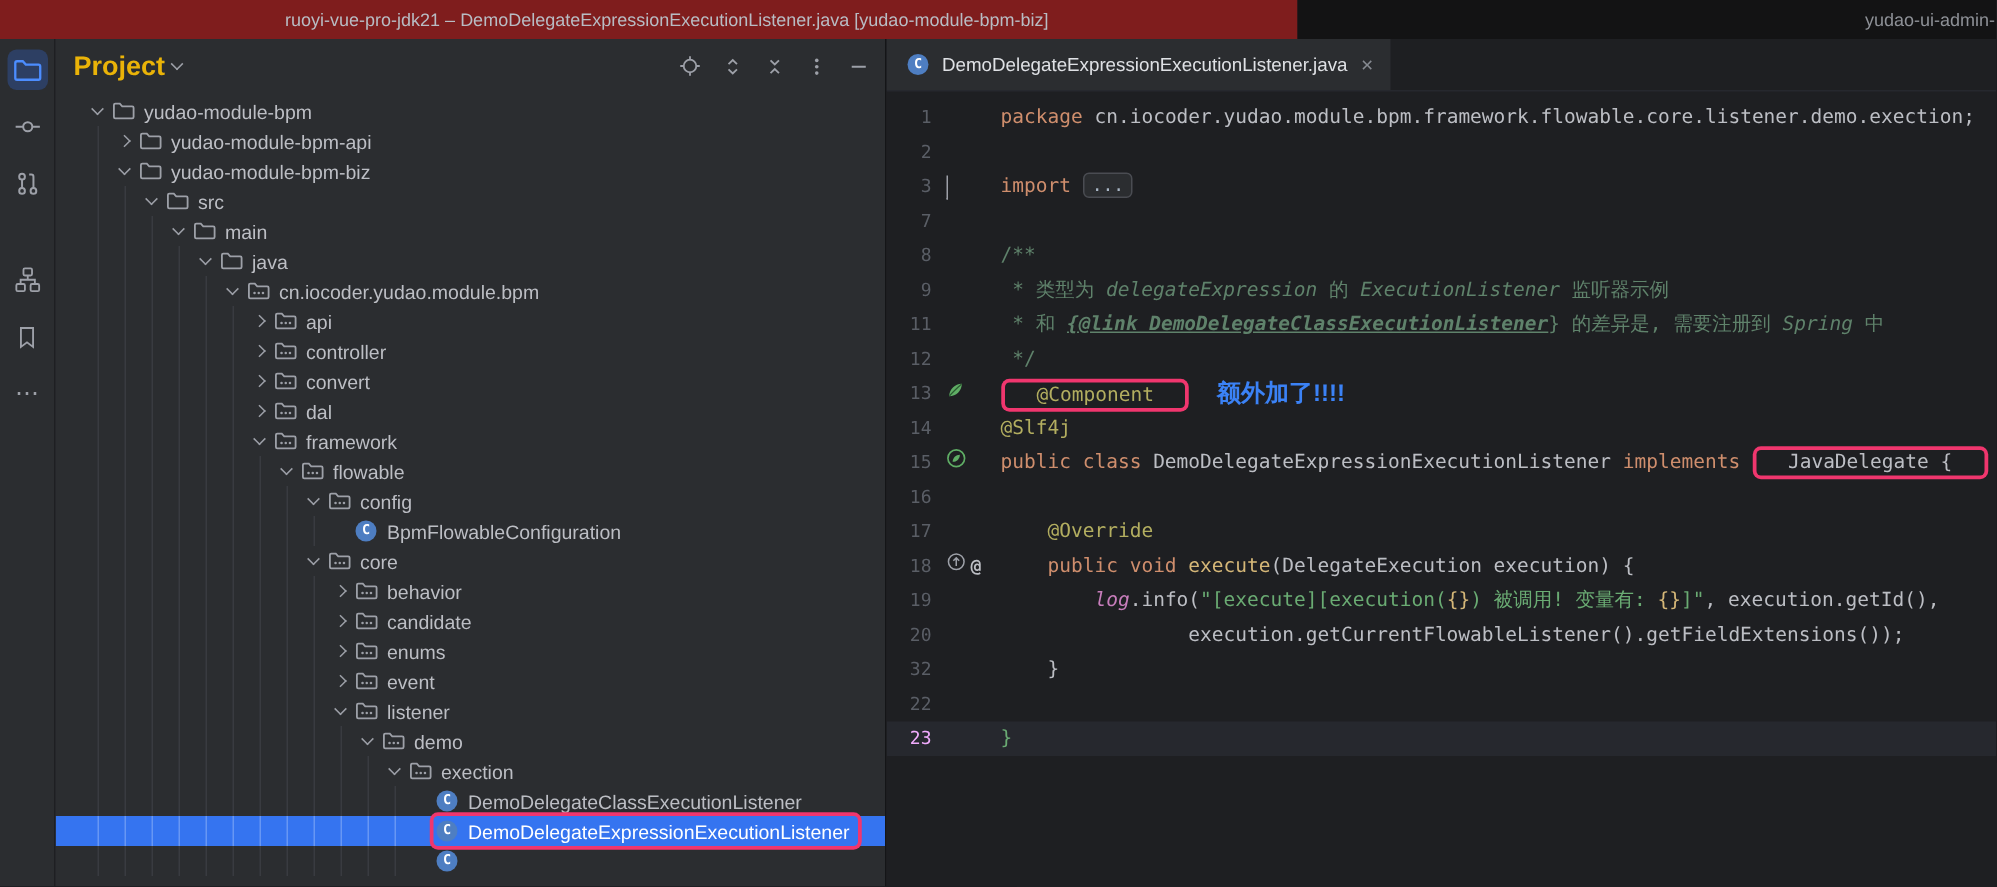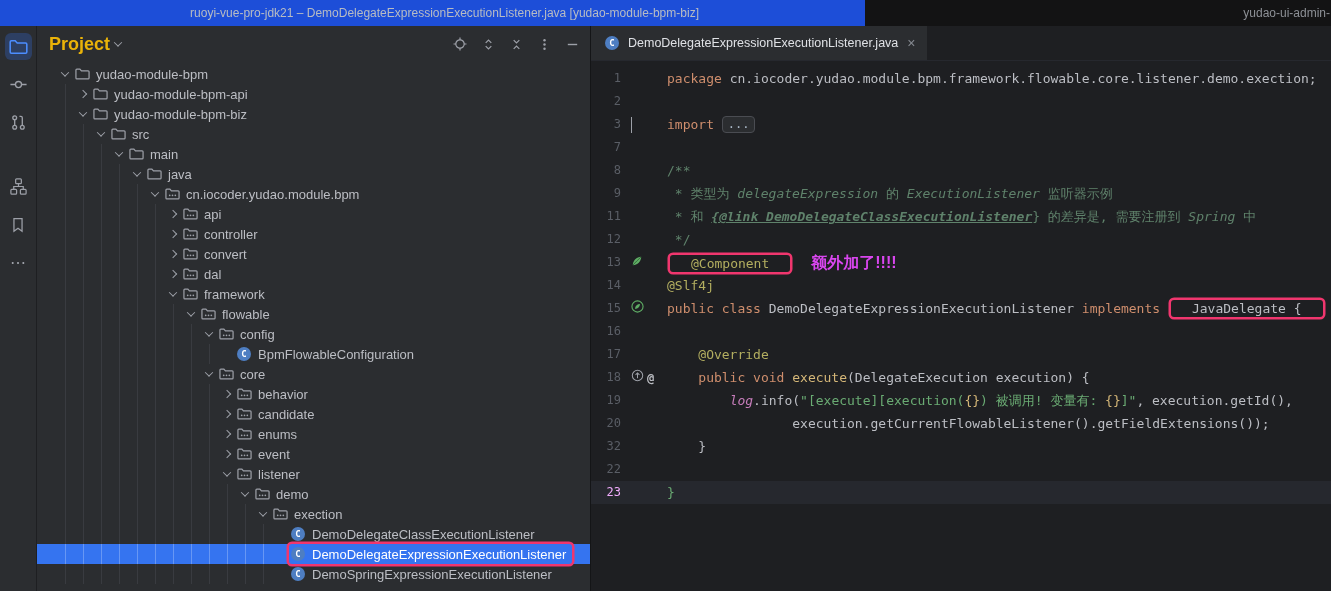--- a/index.html
+++ b/index.html
@@ -2,21 +2,21 @@
 <html><head>
 <meta charset="utf-8">
 <style>
   * { box-sizing: border-box; }
   html,body { margin:0; padding:0; background:#1e1f22; }
   body { font-family:"Liberation Sans", sans-serif; }
   .app { position:relative; width:1331px; height:591px; overflow:hidden; background:#1e1f22; }
 
   
   .titlebar { display:flex; height:26px; }
-  .tb-left { flex:0 0 865px; background:#1d4ed8; color:#b8bcc3; font-size:12px;
+  .tb-left { flex:0 0 865px; background:#7f1d1d; color:#b8bcc3; font-size:12px;
              display:flex; align-items:center; justify-content:center; white-space:nowrap; overflow:hidden;padding-left:24px; }
   .tb-right { flex:1; background:#131314; color:#8d9096; font-size:12px;
               display:flex; align-items:center; justify-content:flex-end; padding-right:1px;
               white-space:nowrap; overflow:hidden; }
 
   
   .main { display:flex; height:565px; }
 
   
   .activitybar { width:37px; background:#2b2d30; border-right:1px solid #1e1f22;
@@ -76,21 +76,21 @@
   .doc  { color:#5f826b; }
   .doci { color:#5f826b; font-style:italic; }
   .docu { color:#5f826b; font-style:italic; text-decoration:underline; font-weight:700; }
   .str  { color:#6aab73; }
   .anch { color:#d5b778; }
   .fld  { color:#c77dbb; font-style:italic; }
   .mth  { color:#d5b778; }
   .brc  { color:#6aab73; }
   .fold { display:inline-block; background:#2b2d30; border:1px solid #4a4c52; border-radius:4px;
           color:#a9b7c6; padding:0 5px; font-size:12px; line-height:15px; vertical-align:1px; }
-  .note { color:#d946ef; font-family:"Liberation Sans", sans-serif; font-weight:700; font-size:16px;
+  .note { color:#3b82f6; font-family:"Liberation Sans", sans-serif; font-weight:700; font-size:16px;
           margin-left:18px; font-style:normal; }
   .pinkbox { box-shadow:0 0 0 2.5px #f0366e; border-radius:3px; padding:1px 21px; margin:0 3px; }
   .at { color:#bcbec4; font-weight:700; font-size:12px; }
   .foldchev { margin-left:auto; }
 </style>
 </head>
 <body>
 
 <div class="app">
 
@@ -718,21 +718,20 @@
             <span class="gl"></span>
             <span class="gl"></span>
             <span class="gl"></span>
             <span class="gl"></span>
             <span class="gl"></span>
             <span class="chevslot"></span>
             <span class="twrap">
               <span class="ticon">
                 <span class="cicon">C</span>
               </span>
-              <span class="tlab">DemoSpringExpressionExecutionListener</span>
             </span>
           </div>
         </div>
     </div>
 
     <div class="editor">
       <div class="tabbar">
         <div class="tab">
           <span class="ticon" id="tab-ic">
               <span class="cicon">C</span>

